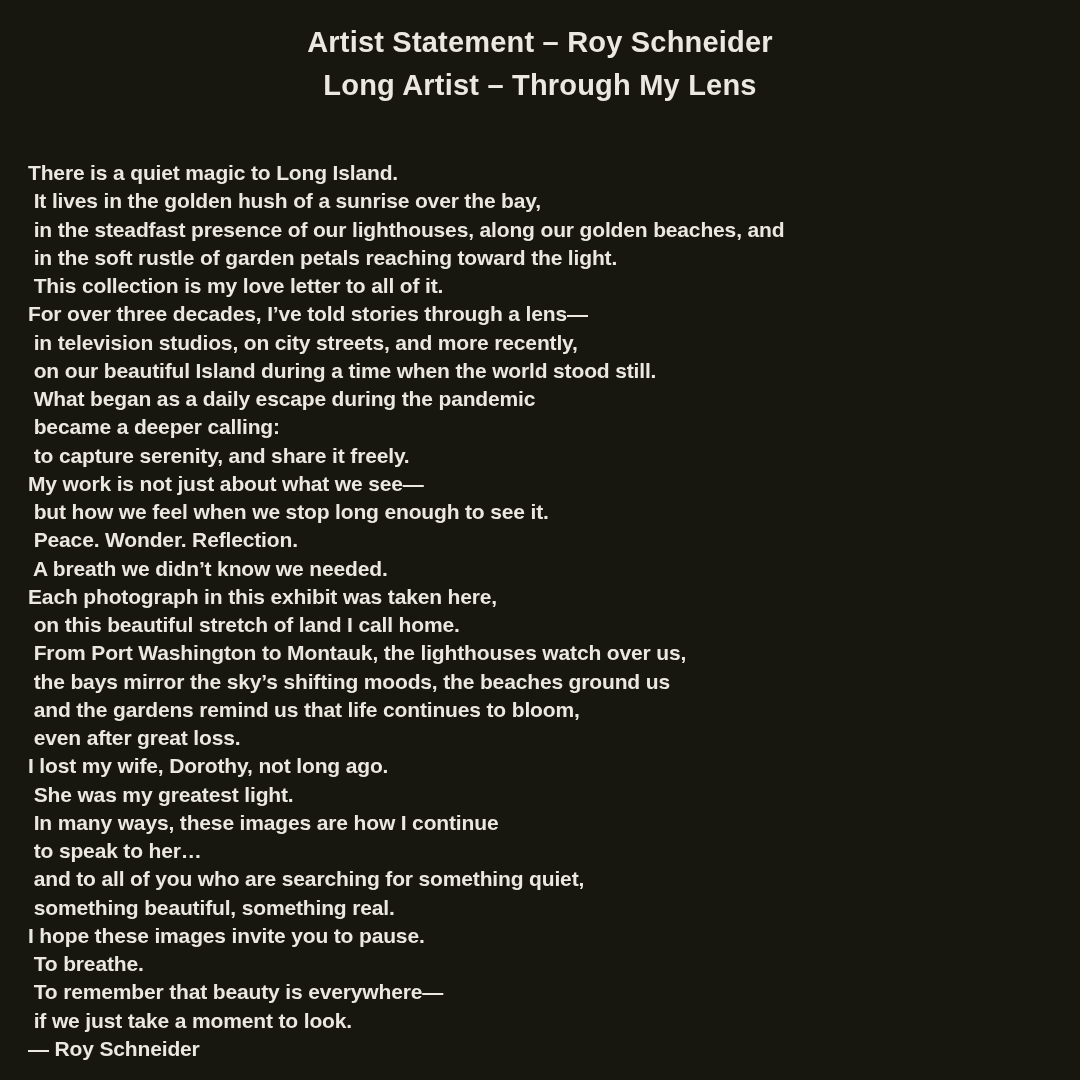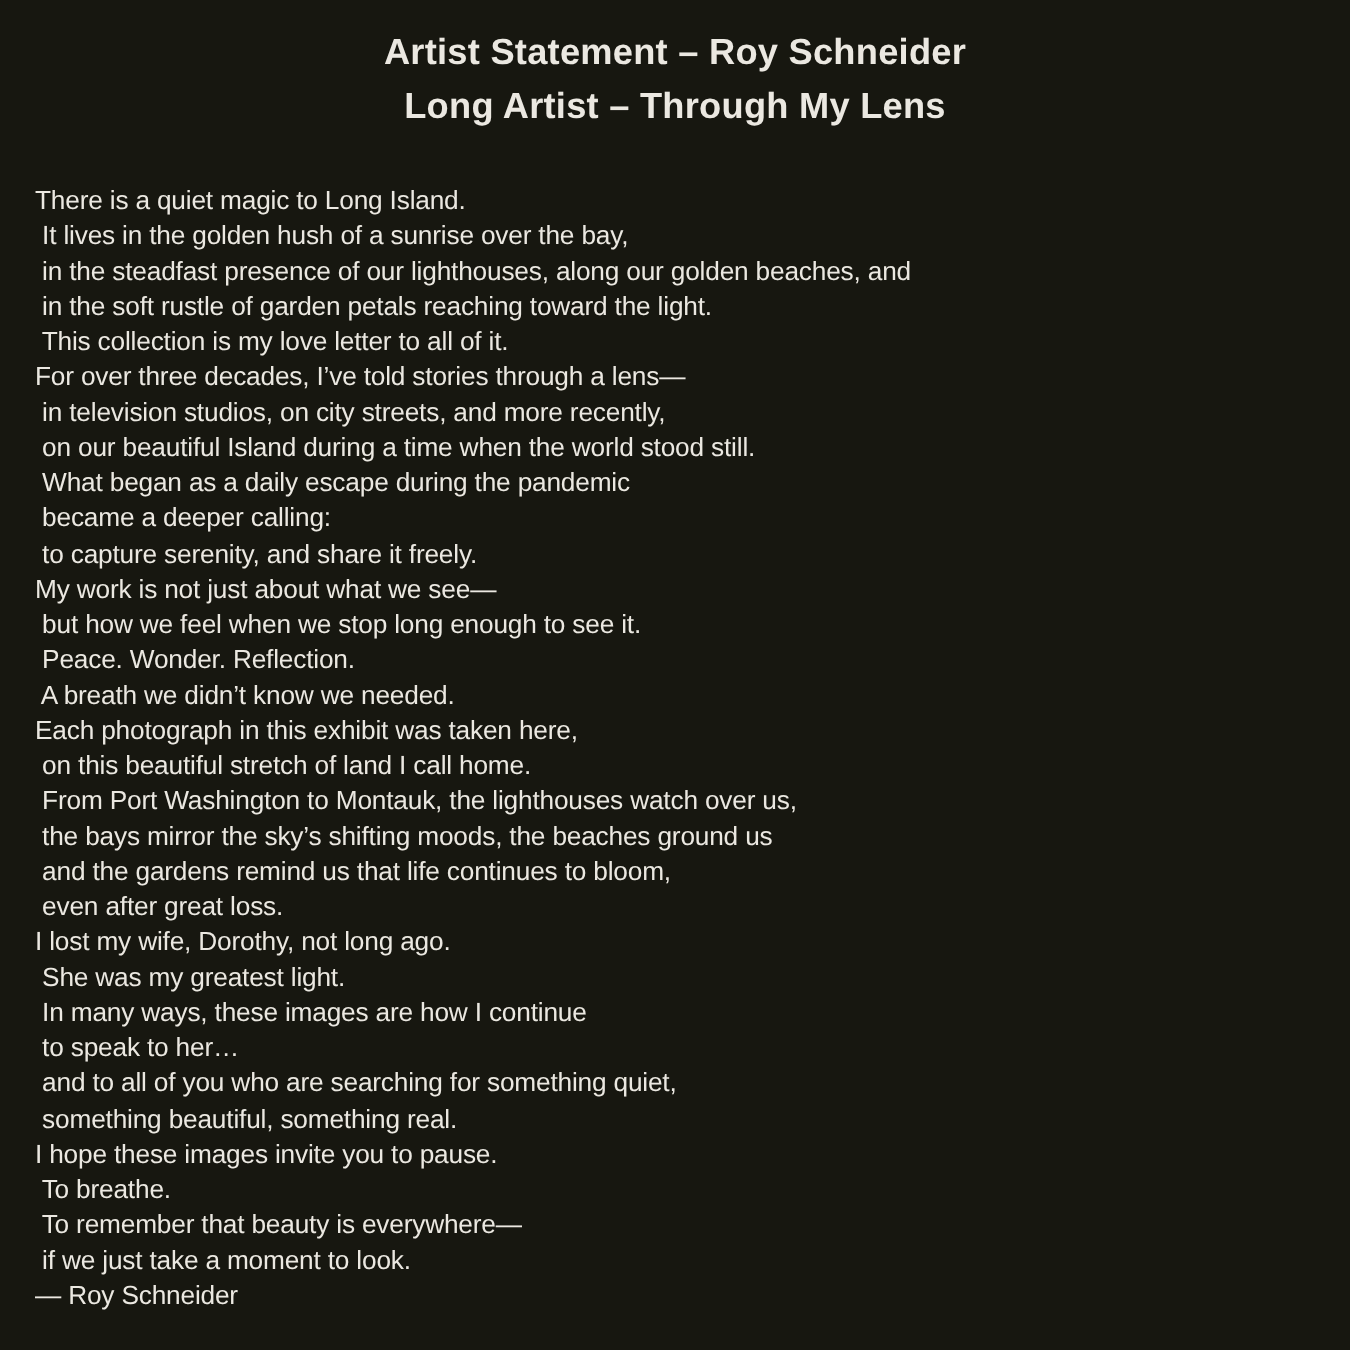--- a/index.html
+++ b/index.html
@@ -22,27 +22,27 @@
     padding-top: 21px;
     text-align: center;
   }
   .title-line {
     font-size: 29px;
     font-weight: 700;
     line-height: 43px;
     letter-spacing: 0.2px;
   }
   .statement {
-    margin-top: 40px;
+    margin-top: 52px;
     margin-left: 28px;
     font-size: 21px;
     line-height: 28.25px;
     letter-spacing: -0.15px;
     white-space: pre;
-    font-weight: 400;
+    font-weight: 700;
   }
   .statement-line {
     height: 28.25px;
   }
 </style>
 </head>
 <body style="background: rgb(23, 23, 16); color: rgb(235, 232, 225);">
 
 <div class="page">
   <div class="title-block">

